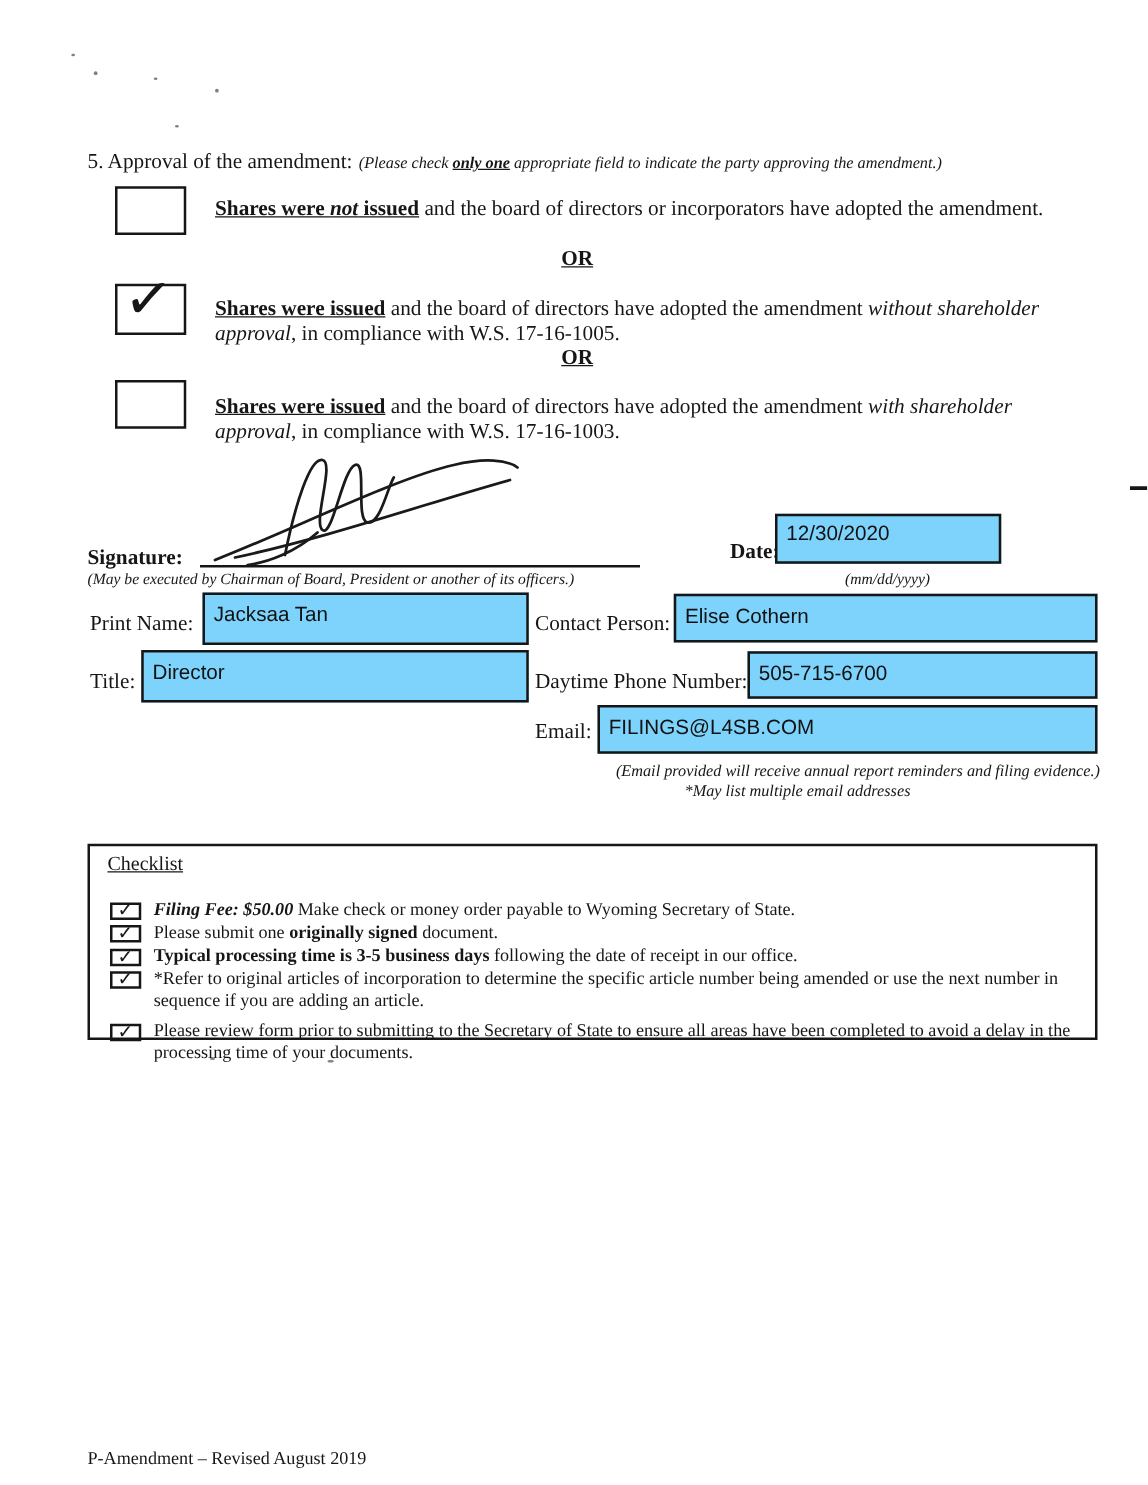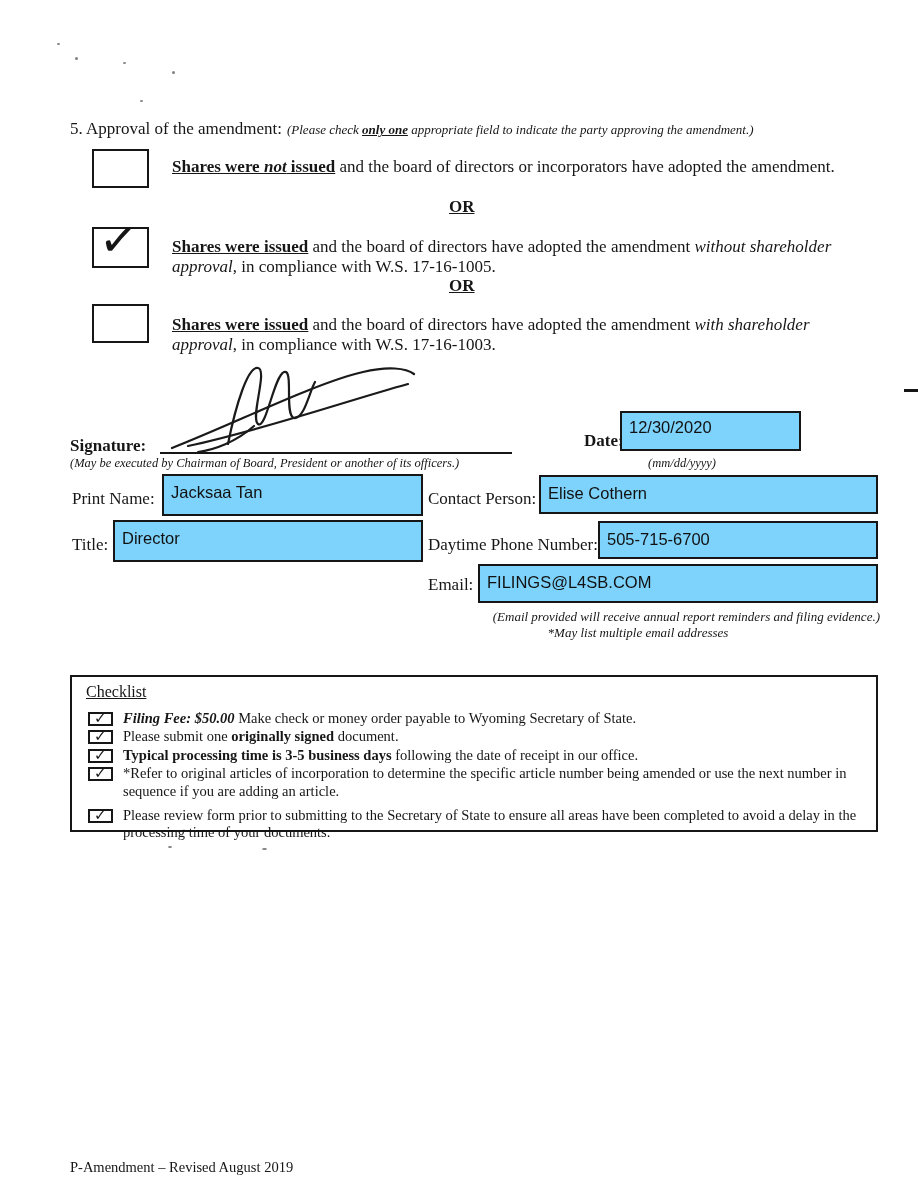--- a/index.html
+++ b/index.html
@@ -49,42 +49,42 @@
   .sig-line { left:160px; top:452px; width:352px; height:0; border-top:2px solid #161616; }
   .sig-note { left:70px; top:456px; }
   .date-label { left:584px; top:431px; font-size:17px; font-weight:700; }
   .field-box { position:absolute; border:2px solid #161616; background:#7dd3fc; }
   .typed {
     display:block; font-family:"Liberation Sans","DejaVu Sans",sans-serif;
     font-size:16.5px; padding:7px 6px 0 7px; white-space:nowrap; color:#111;
   }
   .date-box { left:620px; top:411px; width:181px; height:40px; }
   .date-box .typed { padding-top:5px; }
-  .date-note { left:648px; top:456px; }
+  .date-note { left:676px; top:456px; }
 
   
   .pn-label { left:72px;  top:489px; font-size:17px; }
   .pn-box   { left:162px; top:474px; width:261px; height:42px; }
   .cp-label { left:428px; top:489px; font-size:17px; }
   .cp-box   { left:539px; top:475px; width:339px; height:39px; }
   .ti-label { left:72px;  top:535px; font-size:17px; }
   .ti-box   { left:113px; top:520px; width:310px; height:42px; }
   .ph-label { left:428px; top:535px; font-size:17px; }
   .ph-box   { left:598px; top:521px; width:280px; height:38px; }
   .em-label { left:428px; top:575px; font-size:17px; }
   .em-box   { left:478px; top:564px; width:400px; height:39px; }
   .em-note1 { left:300px; top:609px; width:580px; text-align:right; font-size:13px; font-style:italic; }
   .em-note2 { left:478px; top:625px; width:320px; text-align:center; font-size:13px; font-style:italic; }
 
   
   .checklist {
     position:absolute; left:70px; top:675px; width:808px; height:157px;
     border:2px solid #161616; padding:6px 12px 0 14px; font-size:14.5px;
   }
-  .cl-heading { font-size:16px; text-decoration:underline; margin-bottom:9px; }
+  .cl-heading { font-size:16px; text-decoration:underline; margin-bottom:19px; }
   .cl-item { display:flex; align-items:flex-start; margin-bottom:1px; }
   .cl-item.gap { margin-top:7px; }
   .cl-box {
     flex:0 0 auto; width:25px; height:14px; border:2px solid #161616;
     margin:2px 10px 0 2px; position:relative;
   }
   .cl-check {
     position:absolute; left:4px; top:-5px; font-size:15px; font-weight:700;
     font-family:"DejaVu Sans",sans-serif;
   }

